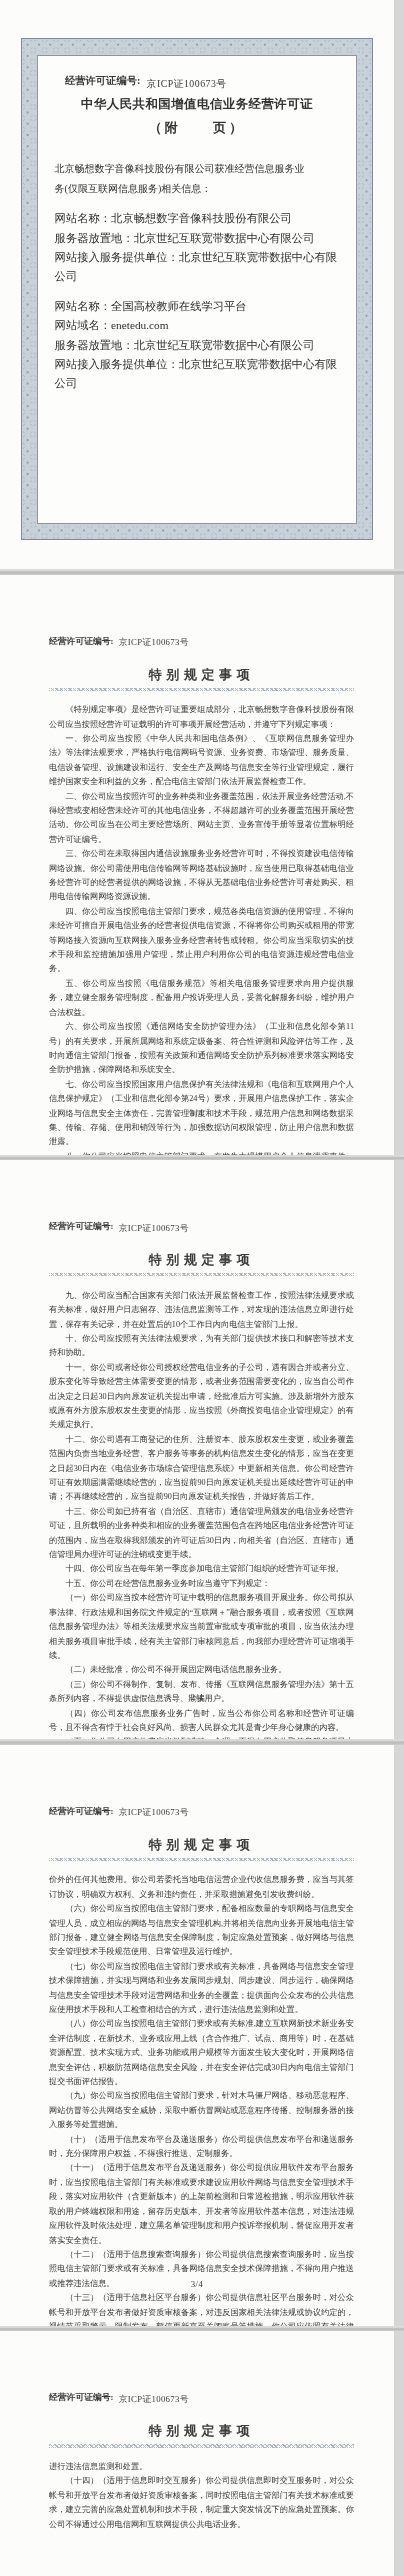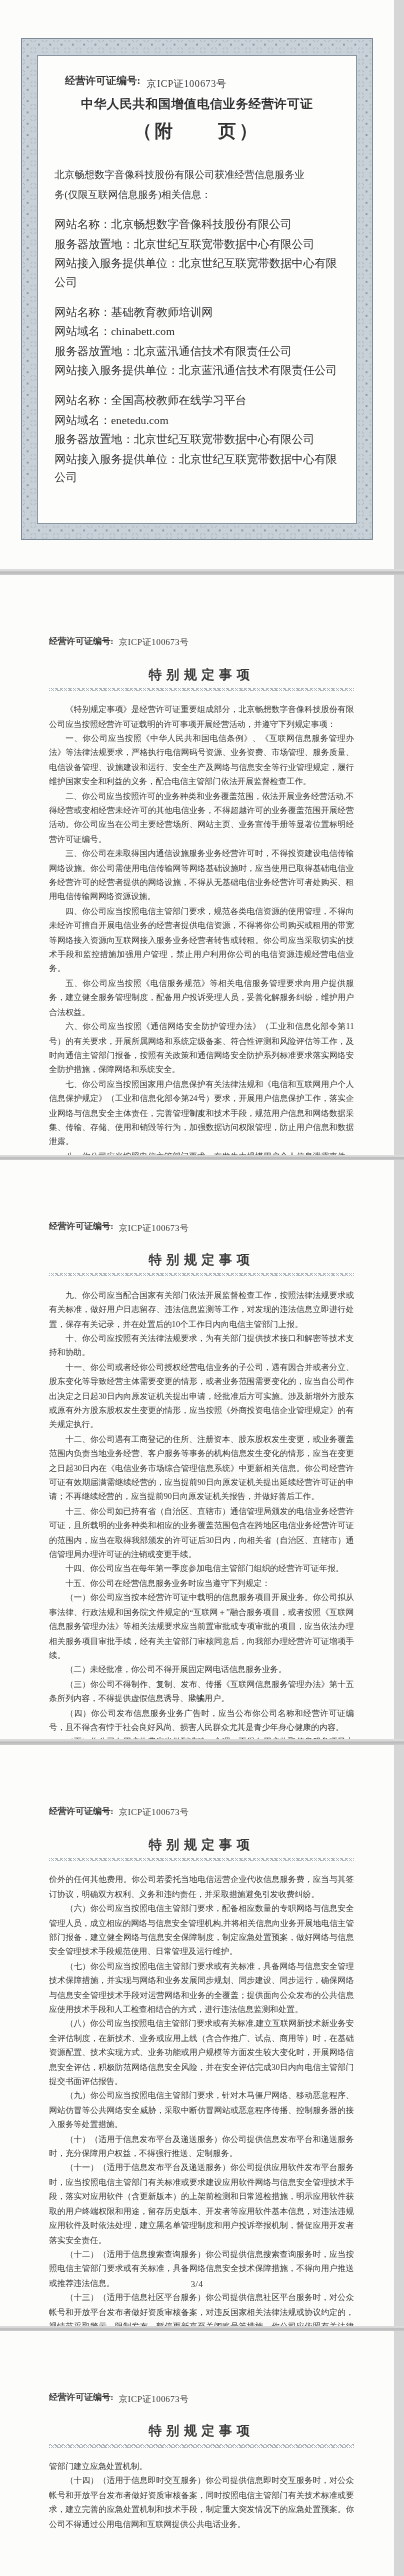--- a/index.html
+++ b/index.html
@@ -15,21 +15,21 @@
     background-image:
       radial-gradient(circle 2.6px at center,#8e9ba7 38%,rgba(142,155,167,0) 46%),
       radial-gradient(circle 4.6px at center,rgba(167,178,188,0) 52%,#a7b2bc 60%,rgba(167,178,188,0) 72%);
     background-size:11.3px 11.3px,11.3px 11.3px;
     background-position:0 0,5.7px 5.7px;}
   .cert-content{height:100%;box-sizing:border-box;background:#fdfdfc;border:0.5px solid #8a96a2;
     padding:10.3px 16.5px 0 16.5px;}
   .cert-no-row{margin:8.2px 0 0 10.3px;font-size:10.3px;font-weight:700;color:#3a3a3a;}
   .cert-no-row .stamp{font-weight:400;font-size:9.8px;position:relative;top:2.6px;margin-left:6.2px;letter-spacing:0.5px;}
   .cert-title{text-align:center;font-size:12.4px;font-weight:700;margin-top:8.2px;letter-spacing:0.5px;color:#333;}
-  .cert-subtitle{text-align:center;font-size:18px;font-weight:700;margin-top:6.2px;letter-spacing:3.1px;color:#333;}
+  .cert-subtitle{text-align:center;font-size:13px;font-weight:700;margin-top:6.2px;letter-spacing:3.1px;color:#333;}
   .cert-intro{margin-top:21.6px;font-size:10px;line-height:19.6px;}
   .site-block{margin-top:11.3px;font-size:11.3px;line-height:18.5px;}
   .site-block div{margin-top:1px;}
 
   
   .rules-page{padding:61px 40px 0 49px;}
   .rp-0{height:580px;}
   .rp-1{height:579px;}
   .rp-2{height:581px;}
   .rp-3{height:546px;}
@@ -60,26 +60,20 @@
         <div class="cert-subtitle">（附　　页）</div>
         <div class="cert-intro">
             <div>北京畅想数字音像科技股份有限公司获准经营信息服务业</div>
             <div>务(仅限互联网信息服务)相关信息：</div>
           </div>
         <div>
             <div class="site-block">
               <div>网站名称：北京畅想数字音像科技股份有限公司</div>
               <div>服务器放置地：北京世纪互联宽带数据中心有限公司</div>
               <div>网站接入服务提供单位：北京世纪互联宽带数据中心有限公司</div>
-            </div>
-            <div class="site-block">
-              <div>网站名称：基础教育教师培训网</div>
-              <div>网站域名：chinabett.com</div>
-              <div>服务器放置地：北京蓝汛通信技术有限责任公司</div>
-              <div>网站接入服务提供单位：北京蓝汛通信技术有限责任公司</div>
             </div>
             <div class="site-block">
               <div>网站名称：全国高校教师在线学习平台</div>
               <div>网站域名：enetedu.com</div>
               <div>服务器放置地：北京世纪互联宽带数据中心有限公司</div>
               <div>网站接入服务提供单位：北京世纪互联宽带数据中心有限公司</div>
             </div>
           </div>
       </div>
     </div>
@@ -149,19 +143,19 @@
     <div class="page-no">3/4</div>
   </div>
     <div class="gap"></div>
     <div class="page rules-page rp-3">
     <div class="rp-no-row">
       <span>经营许可证编号:</span><span class="stamp">京ICP证100673号</span>
     </div>
     <div class="rp-title">特别规定事项</div>
     <div class="zigzag"></div>
     <div class="rp-body">
-        <div class="para">管部门建立应急处置机制。</div>
+        <div class="para">进行违法信息监测和处置。</div>
         <div class="para indent">（十四）（适用于信息即时交互服务）你公司提供信息即时交互服务时，对公众帐号和开放平台发布者做好资质审核备案，同时按照电信主管部门有关技术标准或要求，建立完善的应急处置机制和技术手段，制定重大突发情况下的应急处置预案。你公司不得通过公用电信网和互联网提供公共电话业务。</div>
       </div>
 
   </div>
   </div>
 
 
 </body></html>

